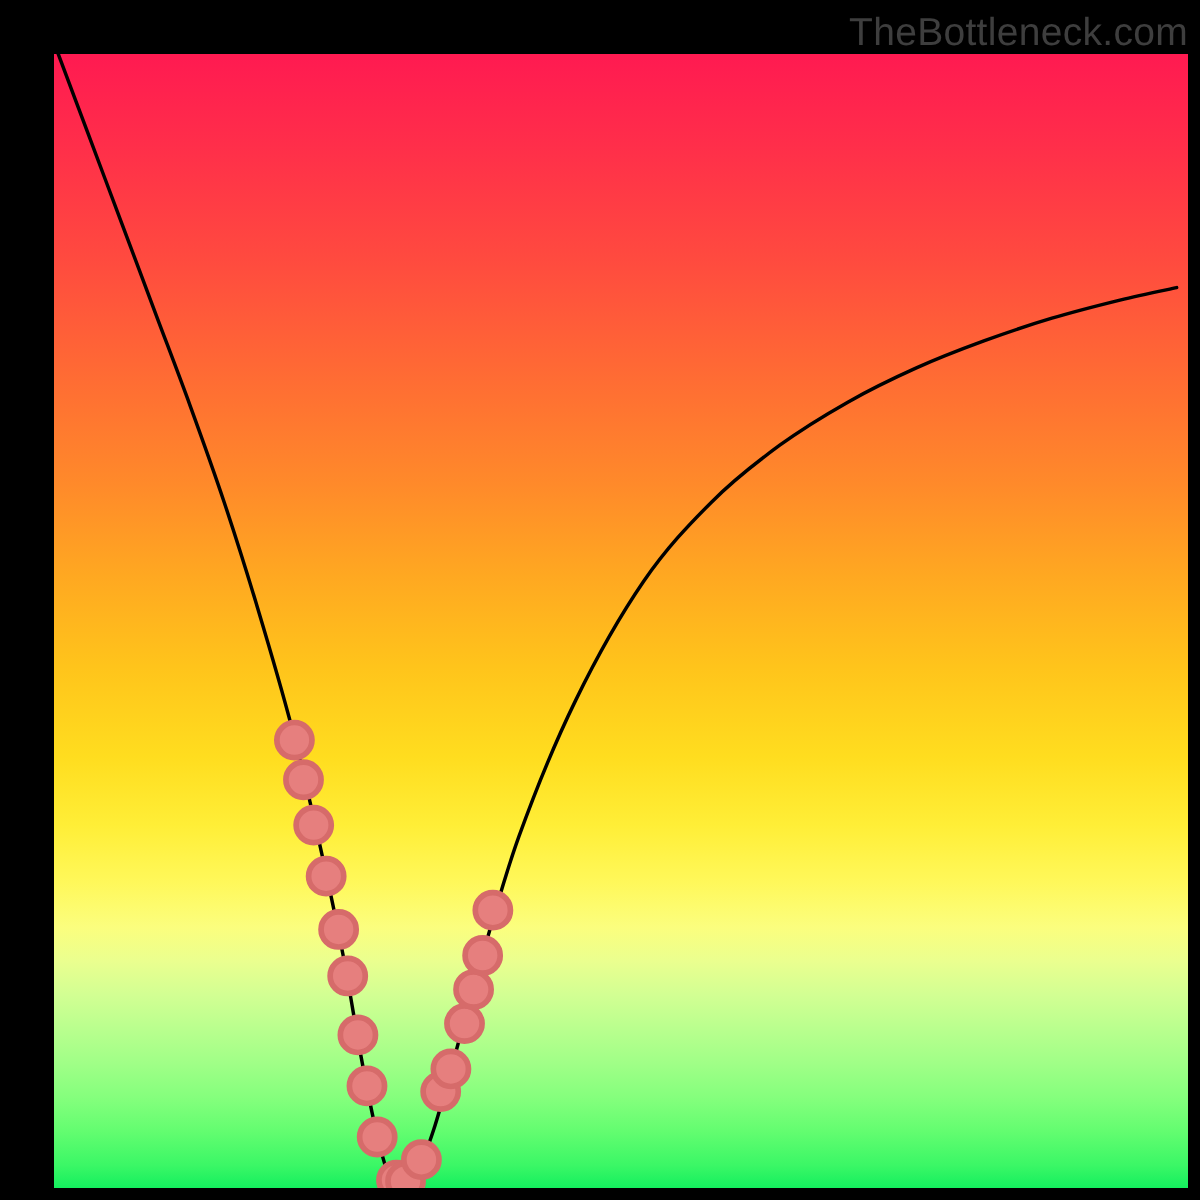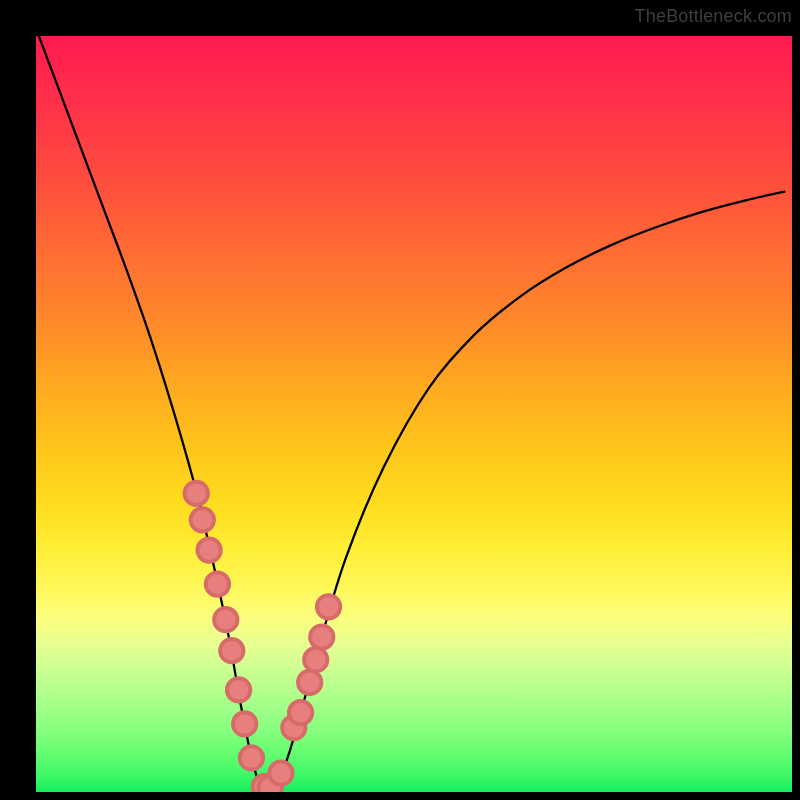--- a/index.html
+++ b/index.html
@@ -43,21 +43,21 @@
       #63fd70 95%,
       #3bf766 98%,
       #14ef5e 100%
     );
   }
   .watermark {
     position: absolute;
     right: 8px;
     top: 6px;
     color: #3e3e3e;
-    font-size: 18px;
+    font-size: 26px;
     font-weight: 500;
     letter-spacing: 0.2px;
     z-index: 50;
     user-select: none;
   }
   svg.curve {
     position: absolute;
     inset: 0;
     width: 756px;
     height: 756px;

